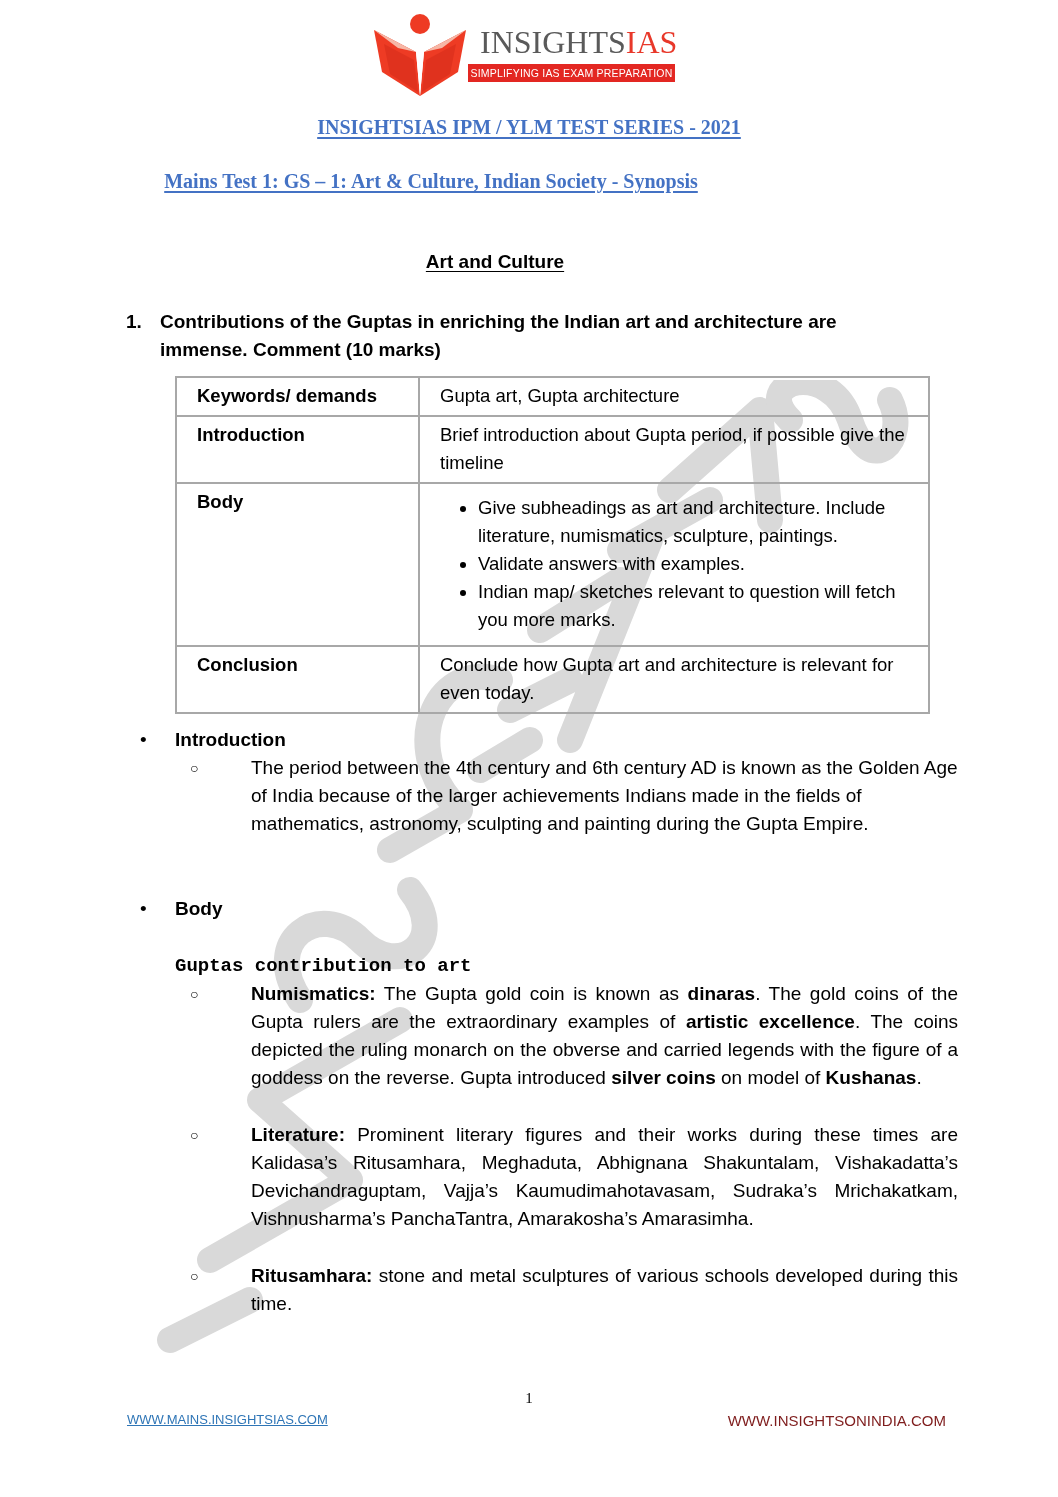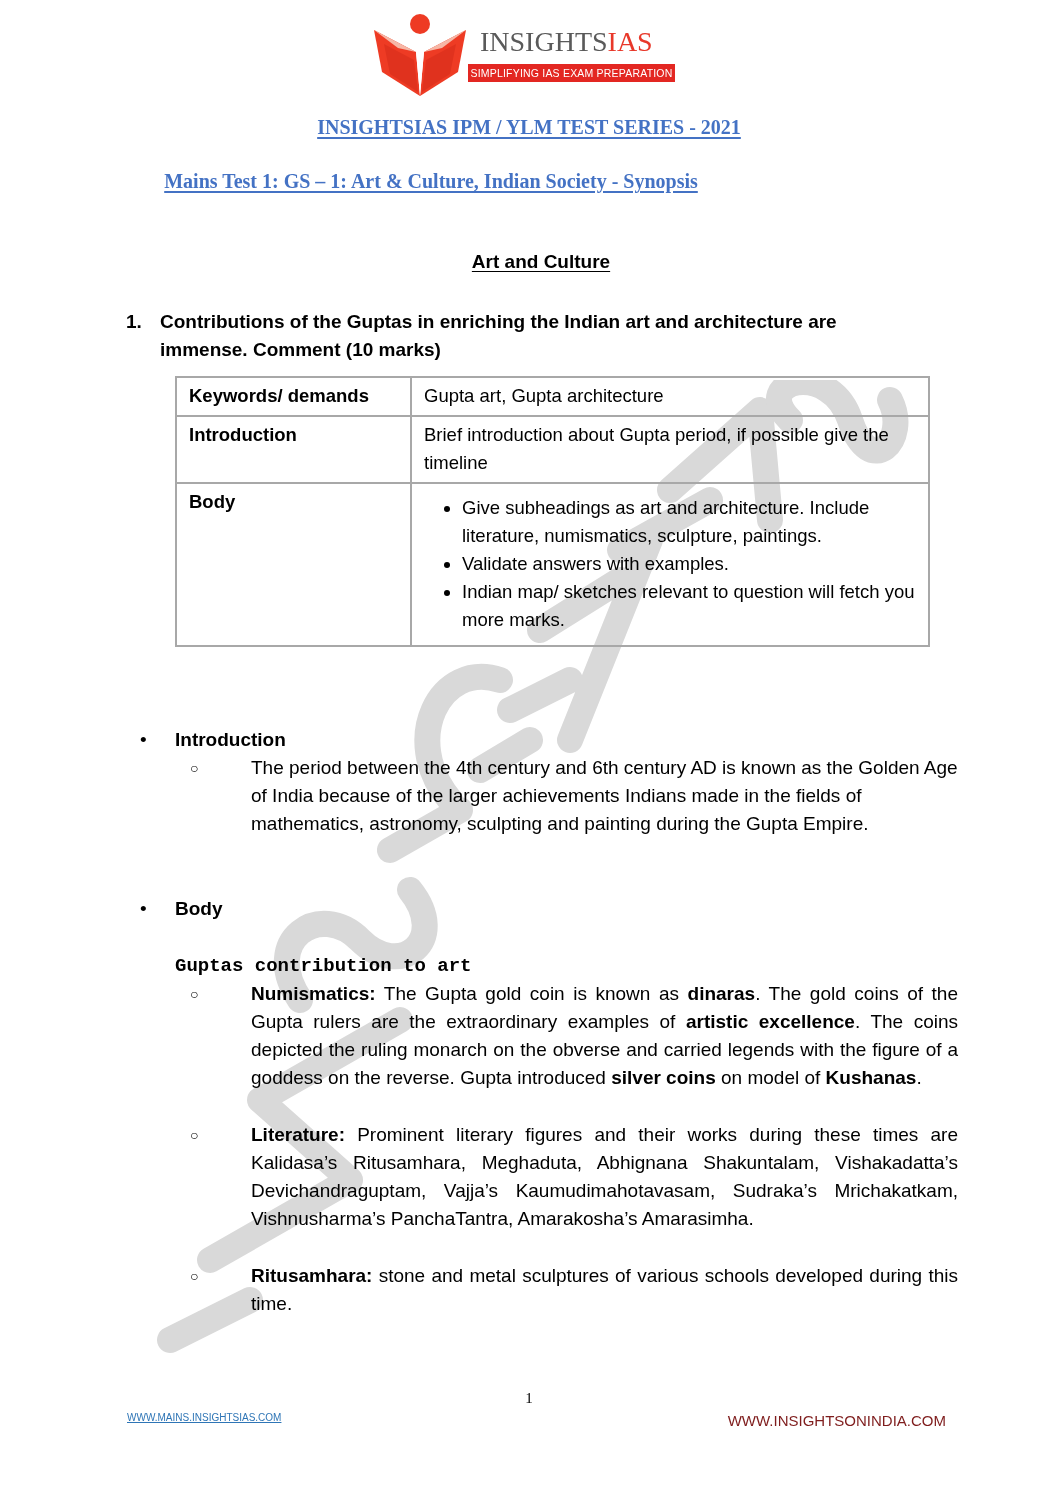--- a/index.html
+++ b/index.html
@@ -4,52 +4,52 @@
 <style>
   html, body { margin: 0; padding: 0; background: #ffffff; }
   body { width: 1058px; height: 1497px; position: relative; overflow: hidden;
          font-family: "Liberation Sans", sans-serif; color: #000; }
   .watermark { position: absolute; left: 150px; top: 380px; width: 760px; height: 1000px;
                pointer-events: none; z-index: 0; }
   .abs { position: absolute; z-index: 1; }
   
   .logo { left: 368px; top: 12px; width: 330px; height: 86px; }
   .logo-text { position: absolute; left: 112px; top: 10px; font-family: "Liberation Serif", serif;
-               font-size: 28px; letter-spacing: 0px; line-height: 40px; color: #5a5a5a; white-space: nowrap; }
+               font-size: 32px; letter-spacing: 0px; line-height: 40px; color: #5a5a5a; white-space: nowrap; }
   .logo-text .ias { color: #e8382a; }
   .logo-tag { position: absolute; left: 100px; top: 52px; width: 207px; height: 18px; background: #e32722;
               color: #fff; font-size: 10.5px; line-height: 18px; text-align: center; letter-spacing: 0.2px; white-space: nowrap; }
   
   .h-series { left: 0; width: 1058px; top: 116px; text-align: center; font-family: "Liberation Serif", serif;
               font-weight: bold; font-size: 20px; color: #4472c4; }
   .h-series span, .h-test span { text-decoration: underline; text-underline-offset: 3px; }
   .h-test { left: 0; width: 862px; top: 170px; text-align: center; font-family: "Liberation Serif", serif;
             font-weight: bold; font-size: 20px; color: #4472c4; }
-  .section-title { left: 0; width: 990px; top: 251px; text-align: center; font-weight: bold; font-size: 19px; padding-left: 46px; }
+  .section-title { left: 0; width: 990px; top: 251px; text-align: center; font-weight: bold; font-size: 19px; }
   .section-title span { text-decoration: underline; text-underline-offset: 3px; }
   .question { left: 126px; top: 308px; width: 780px; font-weight: bold; font-size: 19px; line-height: 28px; }
   .question .num { position: absolute; left: 0; }
   .question .qtext { position: absolute; left: 34px; width: 746px; }
   
   table.syn { left: 175px; top: 376px; width: 755px; border-collapse: collapse; font-size: 18.5px; }
-  table.syn td { border: 2px solid #a8a8a8; vertical-align: top; padding: 4px 6px 5px 12px; line-height: 28px; }
+  table.syn td { border: 2px solid #a8a8a8; vertical-align: top; padding: 4px 6px 5px 20px; line-height: 28px; }
   table.syn td.k { width: 215px; font-weight: bold; }
   table.syn ul { margin: 6px; padding: 0 0 0 32px; }
   table.syn li { list-style: disc; }
   
   .bl { left: 140px; font-size: 19px; line-height: 28px; }
   .bl .dot { position: absolute; left: 0; }
   .bl .lbl { position: absolute; left: 35px; font-weight: bold; white-space: nowrap; }
   .sub { left: 190px; width: 740px; font-size: 19px; line-height: 28px; }
   .sub .circ { position: absolute; left: 0; top: 0; font-size: 14px; }
   .sub .txt { position: absolute; left: 33px; width: 707px; text-align: justify; margin-left: 28px; }
   .b { font-weight: bold; }
   .subhead { left: 175px; top: 952px; font-weight: bold; font-size: 19px; line-height: 28px; font-family: Liberation Mono, monospace; }
   .page-num { left: 0; width: 1058px; top: 1390px; text-align: center; font-family: "Liberation Serif", serif; font-size: 15px; }
-  .foot-l { left: 127px; top: 1412px; font-size: 10px; color: #2e75b6; text-decoration: underline; }
+  .foot-l { left: 127px; top: 1412px; font-size: 13px; color: #2e75b6; text-decoration: underline; }
   .foot-r { right: 112px; top: 1412px; font-size: 15px; color: #7f1d1d; }
 </style>
 </head>
 <body>
 
 <svg class="watermark" viewBox="0 0 760 1000">
   <g fill="none" stroke="#d9d9d9" stroke-width="26" stroke-linecap="round" stroke-linejoin="round">
     <line x1="20" y1="960" x2="100" y2="920"></line>
     <path d="M60 880 L200 800 L110 720 L250 640"></path>
     <path d="M150 620 C 110 560, 170 520, 210 560 C 250 600, 300 560, 260 510"></path>
@@ -99,20 +99,24 @@
   <tr>
     <td class="k">Body</td>
     <td>
       <ul>
         <li>Give subheadings as art and architecture. Include literature, numismatics, sculpture, paintings.</li>
         <li>Validate answers with examples.</li>
         <li>Indian map/ sketches relevant to question will fetch you more marks.</li>
       </ul>
     </td>
   </tr>
+  <tr>
+    <td class="k">Conclusion</td>
+    <td>Conclude how Gupta art and architecture is relevant for even today.</td>
+  </tr>
 </tbody>
   </table>
 
 <div class="abs bl" style="top:726px;">
   <span class="dot">•</span>
   <span class="lbl">Introduction</span>
 </div>
 <div class="abs sub" style="top:754px;">
   <span class="circ">○</span>
   <span class="txt" style="text-align:left;">The period between the 4th century and 6th century AD is known as the Golden Age of India because of the larger achievements Indians made in the fields of mathematics, astronomy, sculpting and painting during the Gupta Empire.</span>

